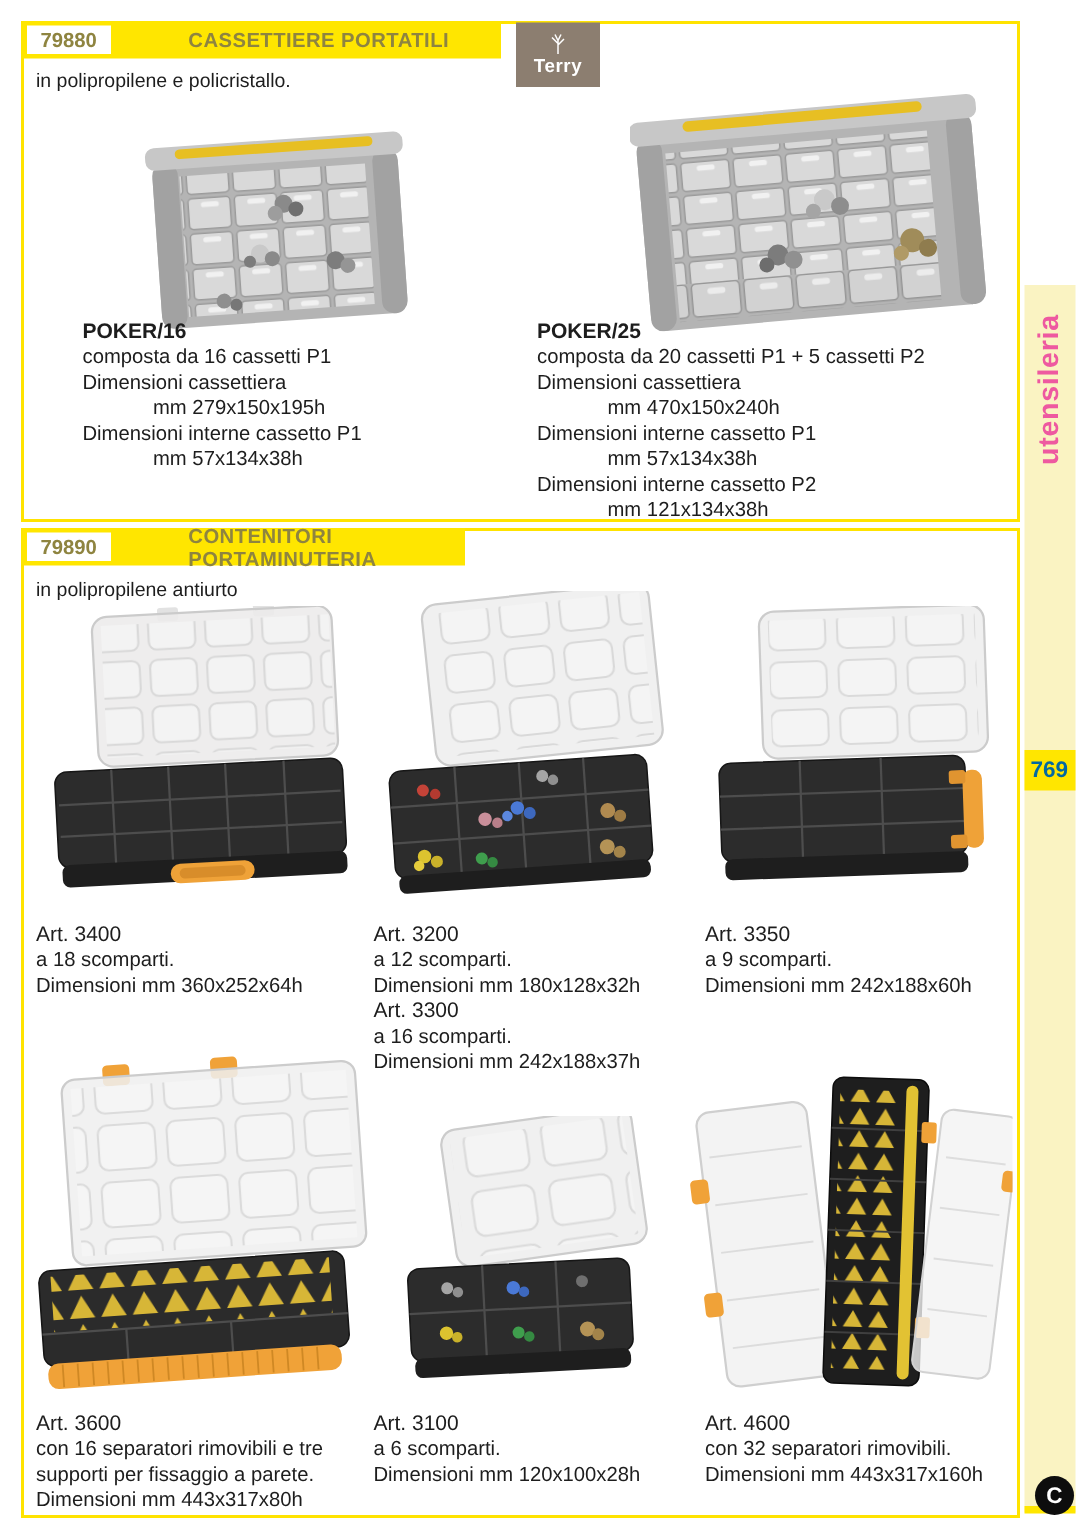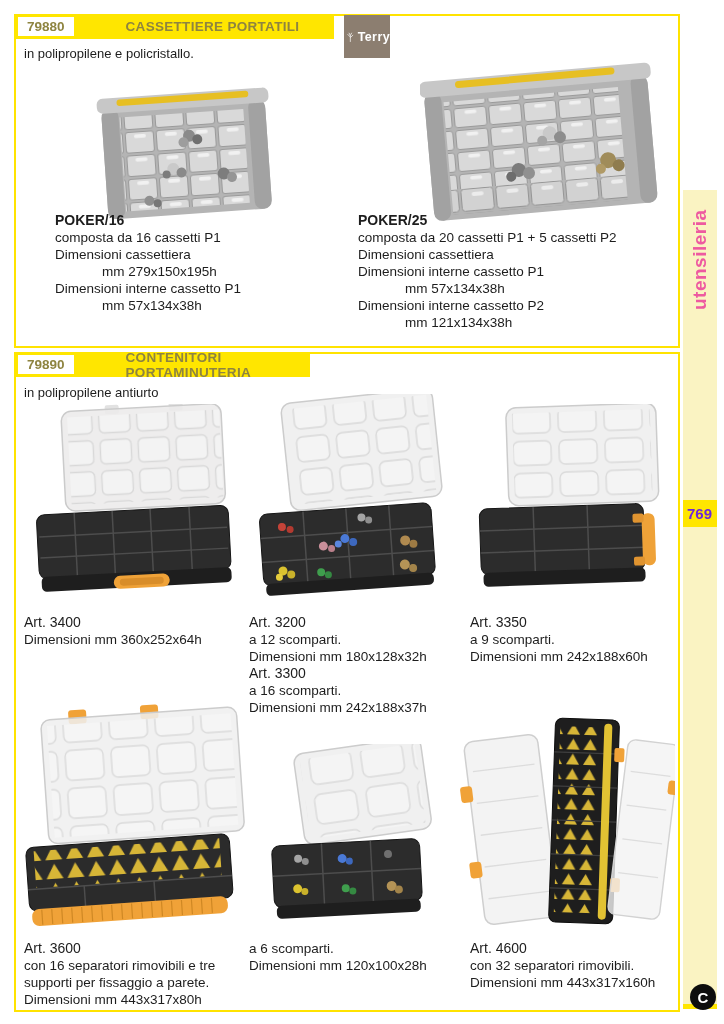--- a/index.html
+++ b/index.html
@@ -18,34 +18,34 @@
   }
   .bartitle { color:#8e8440; font-weight:bold; font-size:13.5px; letter-spacing:.3px;margin-left:40px; }
   .subtitle { position:absolute; font-size:13px; color:#1d1d1d; }
   .spec { position:absolute; font-size:13.5px; line-height:17px; color:#1d1d1d; }
   .pname { font-weight:bold; font-size:14px; }
   .ind { padding-left:47px; }
   .cell { position:absolute; font-size:13.5px; line-height:17px; width:220px; color:#1d1d1d; }
   .art { font-weight:normal; font-size:14px; }
   .ph { position:absolute; }
   .terry {
-    position:absolute; left:344px; top:15px; width:46px; height:43px; background:#8c7e70;
-    display:flex; flex-direction:row; align-items:center; justify-content:center; gap:1px;
+    position:absolute; left:344px; top:15px; width:56px; height:43px; background:#8c7e70;
+    display:flex; flex-direction:column; align-items:center; justify-content:center; gap:1px;
   }
   .terry-name { color:#ffffff; font-weight:bold; font-size:12.5px; letter-spacing:.4px; }
   .strip { position:absolute; left:683px; top:190px; width:34px; height:818px; background:#faf3c2; }
   .sidetab {
     position:absolute; left:683px; top:200px; width:34px; height:120px;
     writing-mode:vertical-rl; transform:rotate(180deg);
     color:#ee59a0; font-weight:bold; font-size:19px; letter-spacing:.5px;
     display:flex; align-items:center; justify-content:center;
   }
   .pagenum {
     position:absolute; left:683px; top:500px; width:34px; height:27px; background:#ffe600;
-    color:#6d28d9; font-weight:bold; font-size:15px;
+    color:#0369a1; font-weight:bold; font-size:15px;
     display:flex; align-items:center; justify-content:flex-start; padding-left:4px; box-sizing:border-box;
   }
   .stripend { position:absolute; left:683px; top:1004px; width:34px; height:5px; background:#ffe600; }
   .cmark {
     position:absolute; left:690px; top:984px; width:26px; height:26px; border-radius:50%;
     background:#0d0d0d; color:#ffffff; font-weight:bold; font-size:15px;
     display:flex; align-items:center; justify-content:center;
   }
 </style>
 </head>
@@ -128,20 +128,21 @@
       <div>Dimensioni cassettiera</div>
       <div class="ind">mm 279x150x195h</div>
       <div>Dimensioni interne cassetto P1</div>
       <div class="ind">mm 57x134x38h</div>
     </div>
 
     <div class="spec" style="left:342px;top:196px;width:315px">
       <div class="pname">POKER/25</div>
       <div>composta da 20 cassetti P1 + 5 cassetti P2</div>
       <div>Dimensioni cassettiera</div>
+      <div class="ind">mm 470x150x240h</div>
       <div>Dimensioni interne cassetto P1</div>
       <div class="ind">mm 57x134x38h</div>
       <div>Dimensioni interne cassetto P2</div>
       <div class="ind">mm 121x134x38h</div>
     </div>
   </section>
 
   <div class="terry">
     <svg width="18" height="14" viewBox="0 0 18 14">
       <path d="M9 14 V5 M9 7 L5 3 M9 8 L13 4 M9 5 L7 1 M9 5 L11 1" stroke="#ffffff" stroke-width="1" fill="none"></path>
@@ -319,20 +320,21 @@
       </g>
       <g transform="rotate(7 180 120)">
         <rect x="158" y="34" width="52" height="176" rx="8" fill="#f2f2f2" fill-opacity="0.8" stroke="#d2d2d2" stroke-width="1.4"></rect>
         <path d="M164 66 H204 M164 100 H204 M164 134 H204 M164 168 H204" stroke="#dddddd" stroke-width="1.3"></path>
         <rect x="203" y="70" width="10" height="14" rx="3" fill="#f0a238"></rect>
       </g>
     </svg>
 
     <div class="cell" style="left:8px;top:260px">
       <div class="art">Art. 3400</div>
+      <div>a 18 scomparti.</div>
       <div>Dimensioni mm 360x252x64h</div>
     </div>
     <div class="cell" style="left:233px;top:260px">
       <div class="art">Art. 3200</div>
       <div>a 12 scomparti.</div>
       <div>Dimensioni mm 180x128x32h</div>
       <div class="art">Art. 3300</div>
       <div>a 16 scomparti.</div>
       <div>Dimensioni mm 242x188x37h</div>
     </div>
@@ -342,20 +344,21 @@
       <div>Dimensioni mm 242x188x60h</div>
     </div>
 
     <div class="cell" style="left:8px;top:586px">
       <div class="art">Art. 3600</div>
       <div>con 16 separatori rimovibili e tre</div>
       <div>supporti per fissaggio a parete.</div>
       <div>Dimensioni mm 443x317x80h</div>
     </div>
     <div class="cell" style="left:233px;top:586px">
+      <div class="art">Art. 3100</div>
       <div>a 6 scomparti.</div>
       <div>Dimensioni mm 120x100x28h</div>
     </div>
     <div class="cell" style="left:454px;top:586px">
       <div class="art">Art. 4600</div>
       <div>con 32 separatori rimovibili.</div>
       <div>Dimensioni mm 443x317x160h</div>
     </div>
   </section>
 

